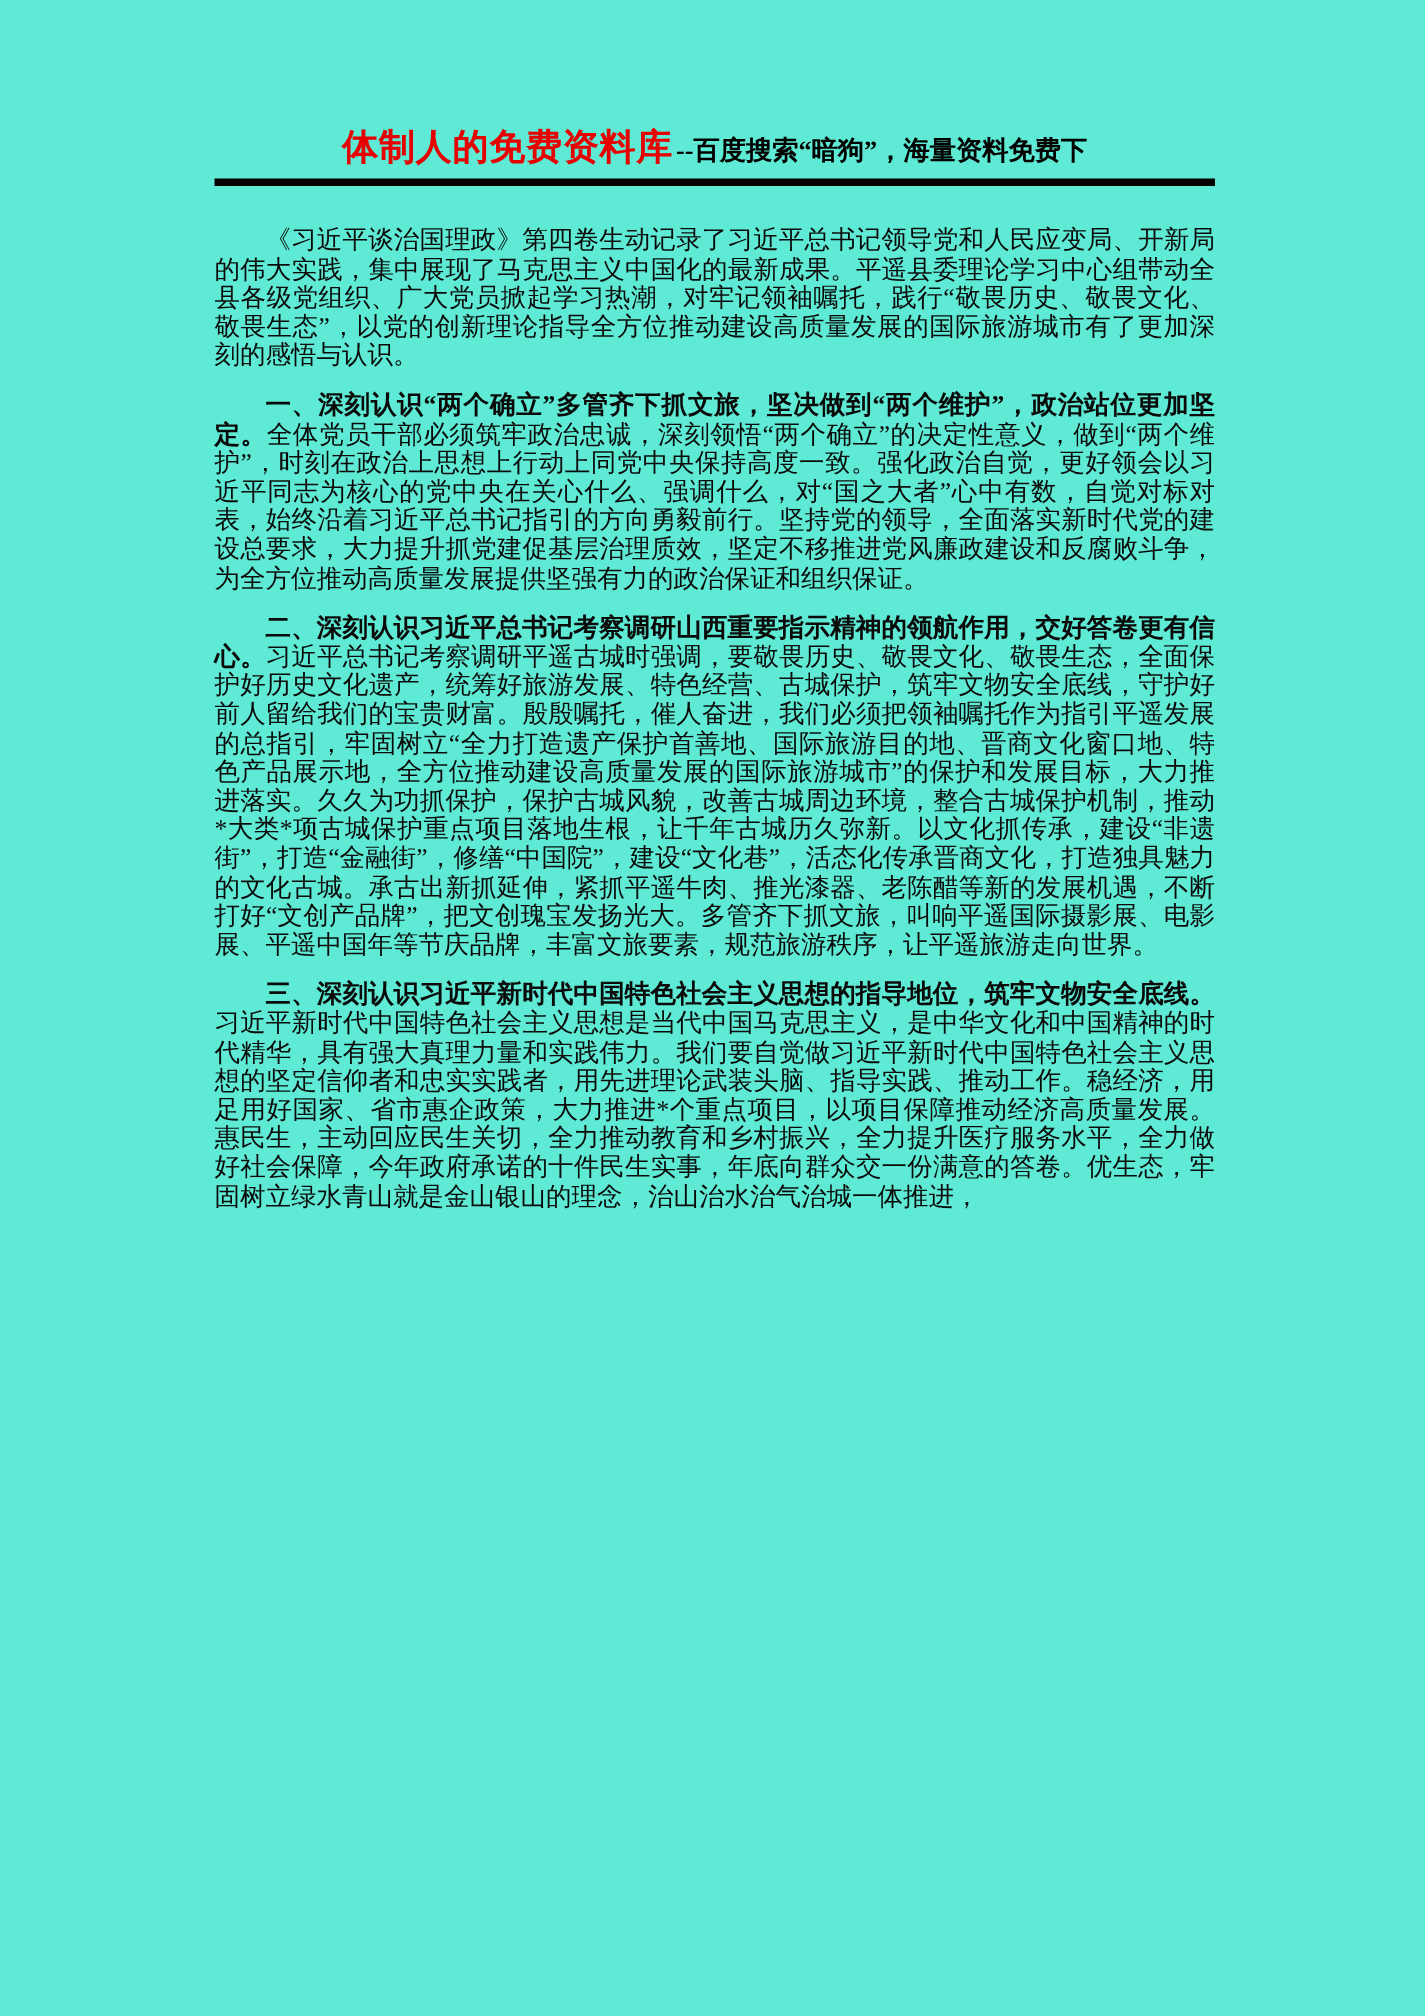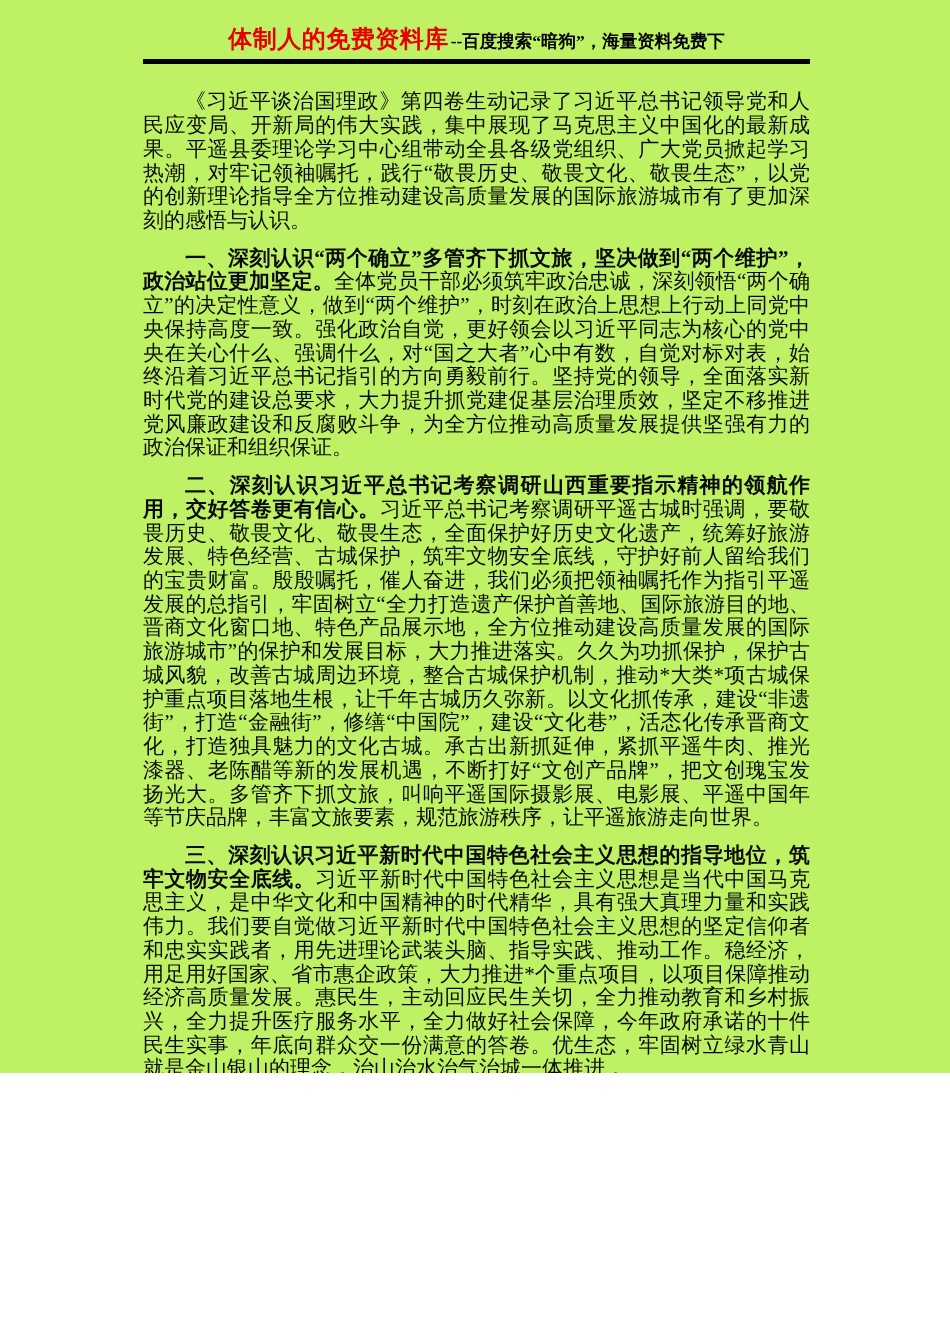--- a/index.html
+++ b/index.html
@@ -3,25 +3,25 @@
 <meta charset="utf-8">
 <style>
   html, body {
     margin: 0;
     padding: 0;
     background: #ffffff;
   }
   .page {
     position: relative;
     width: 950px;
-    height: 1073px;
+    height: 1344px;
     margin: 0 auto;
-    background: #bef264;
+    background: #5eead4;
     box-sizing: border-box;
-    padding: 26px 140px 0 143px;
+    padding: 86px 140px 0 143px;
     font-family: "Liberation Serif", "DejaVu Serif", serif;
     color: #000000;
     overflow: hidden;
   }
   .header-line {
     text-align: center;
     white-space: nowrap;
     line-height: 1.1;
   }
   .brand {
@@ -36,21 +36,21 @@
     font-size: 17.5px;
     margin-left: 2px;
   }
   .rule {
     height: 5px;
     background: #000000;
     margin-top: 7px;
   }
   .doc-body {
     margin-top: 26px;
-    font-size: 21px;
+    font-size: 17px;
     line-height: 1.13;
     text-align: justify;
     color: #0a0a0a;
   }
   .doc-body p {
     margin: 0 0 14px 0;
     text-indent: 2em;
   }
   .doc-body b {
     font-weight: bold;

